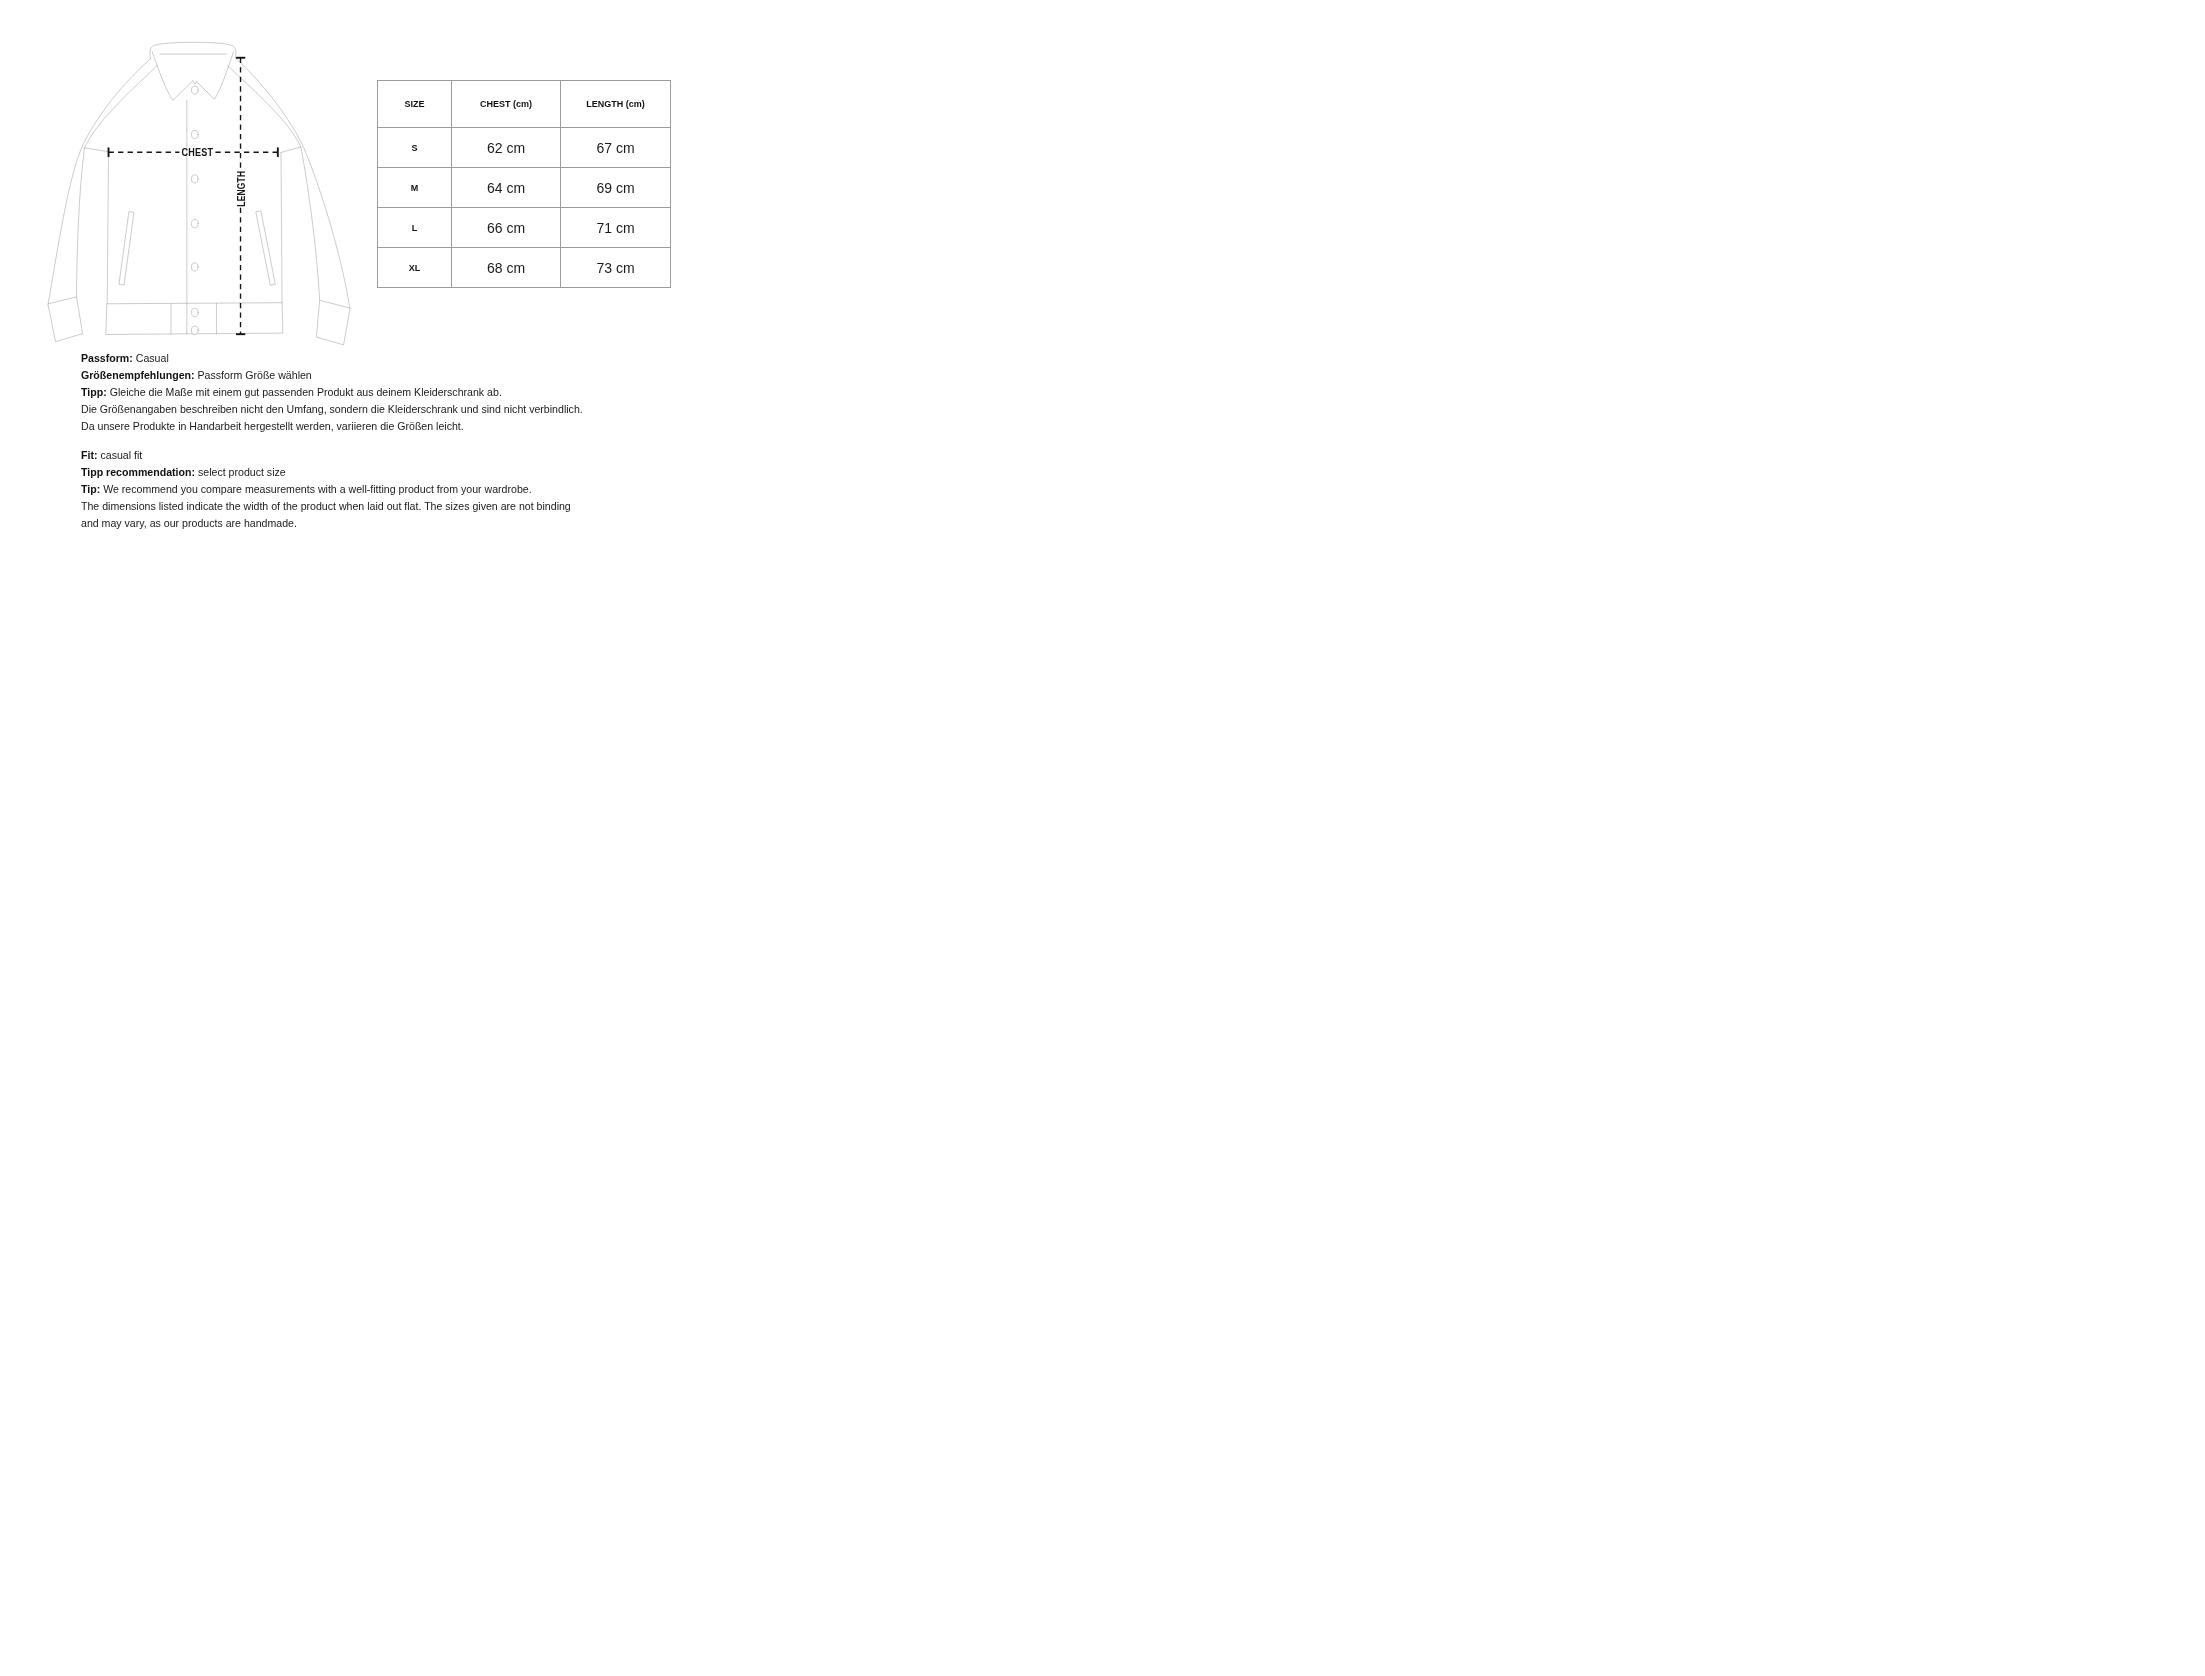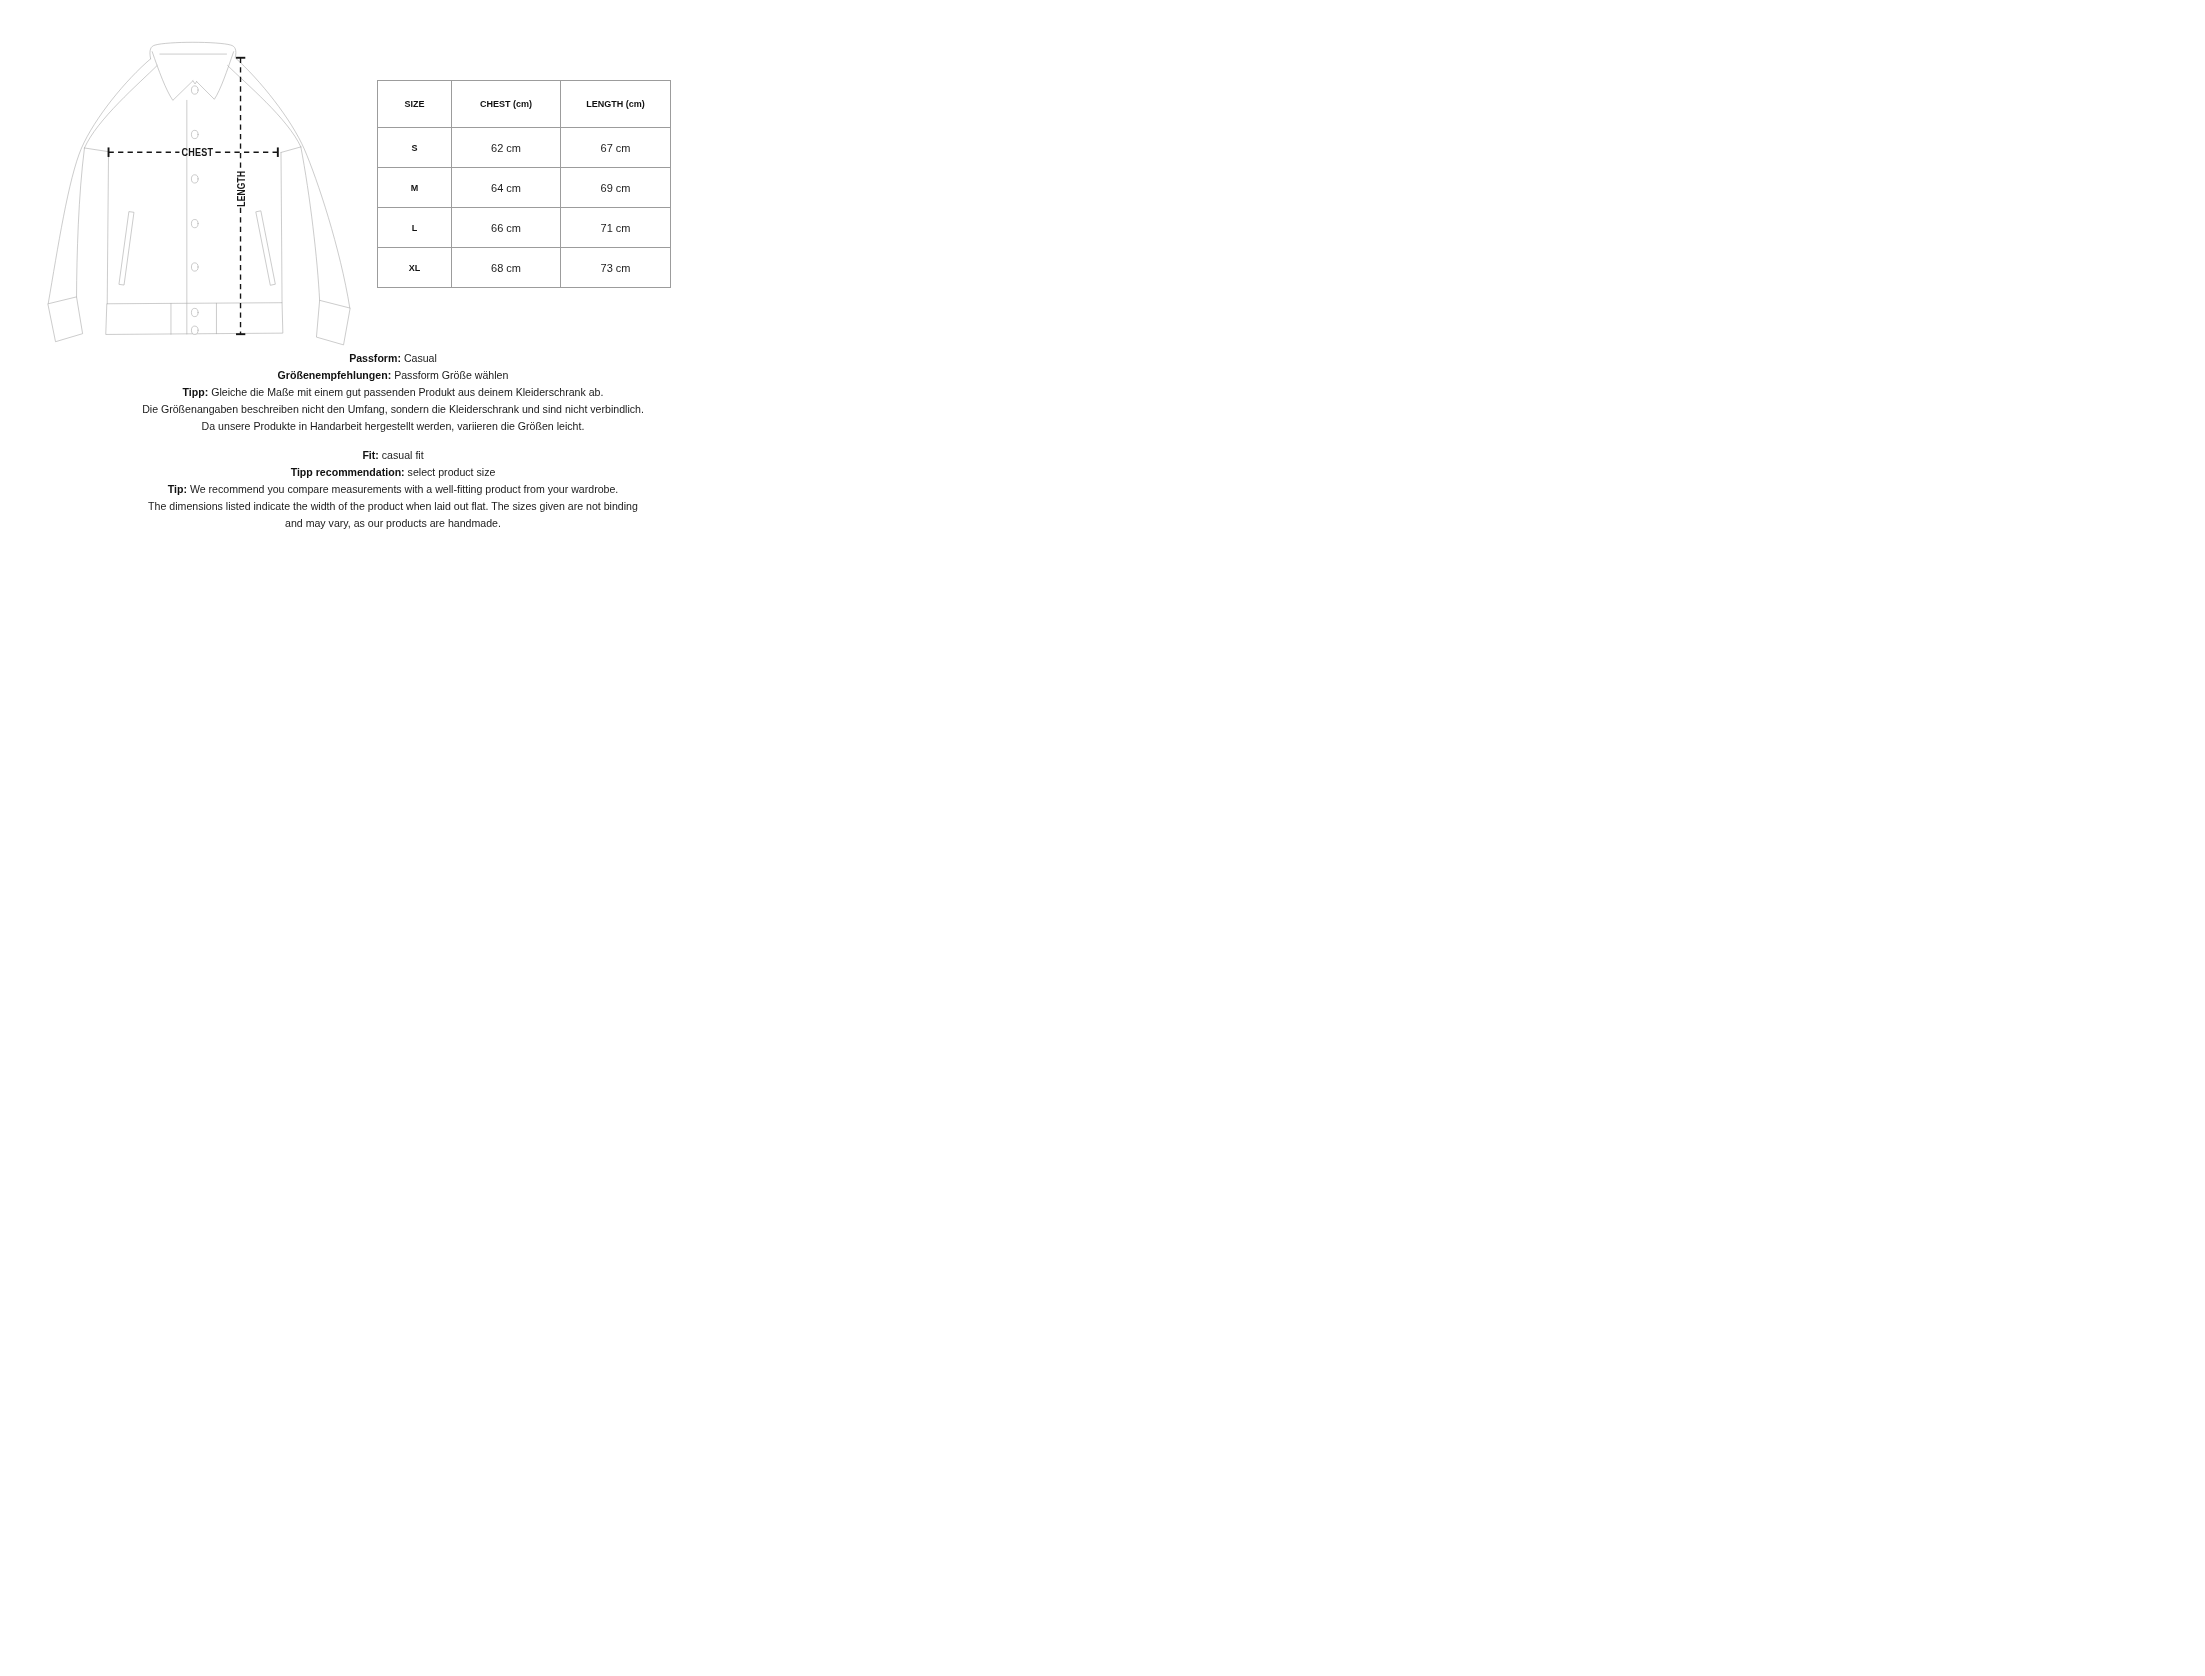--- a/index.html
+++ b/index.html
@@ -29,26 +29,26 @@
     background:#d946ef;
   }
   .size-table td,.size-table th{
     border:0.7px solid #9c9c9c;
     text-align:center;
     vertical-align:middle;
     padding:0;
     background:#ffffff;
   }
   .size-table th{height:46px;font-size:9px;font-weight:bold;color:#111111;}
-  .size-table td{height:39px;font-size:11px;color:#1c1c1c;}
+  .size-table td{height:39px;font-size:14px;color:#1c1c1c;}
   .size-table td.size-cell{font-weight:bold;font-size:9px;color:#111111;}
   
   .info{
     position:absolute;left:81px;top:350px;width:624px;
-    font-size:10.6px;line-height:17px;color:#1a1a1a;text-align:center;
+    font-size:10.6px;line-height:17px;color:#1a1a1a;
   }
   .info .block{margin:0 0 11.6px 0;}
   .info .line{white-space:nowrap;}
   .info b{color:#111111;}
 </style>
 </head>
 <body>
 
 <div class="page">
 

